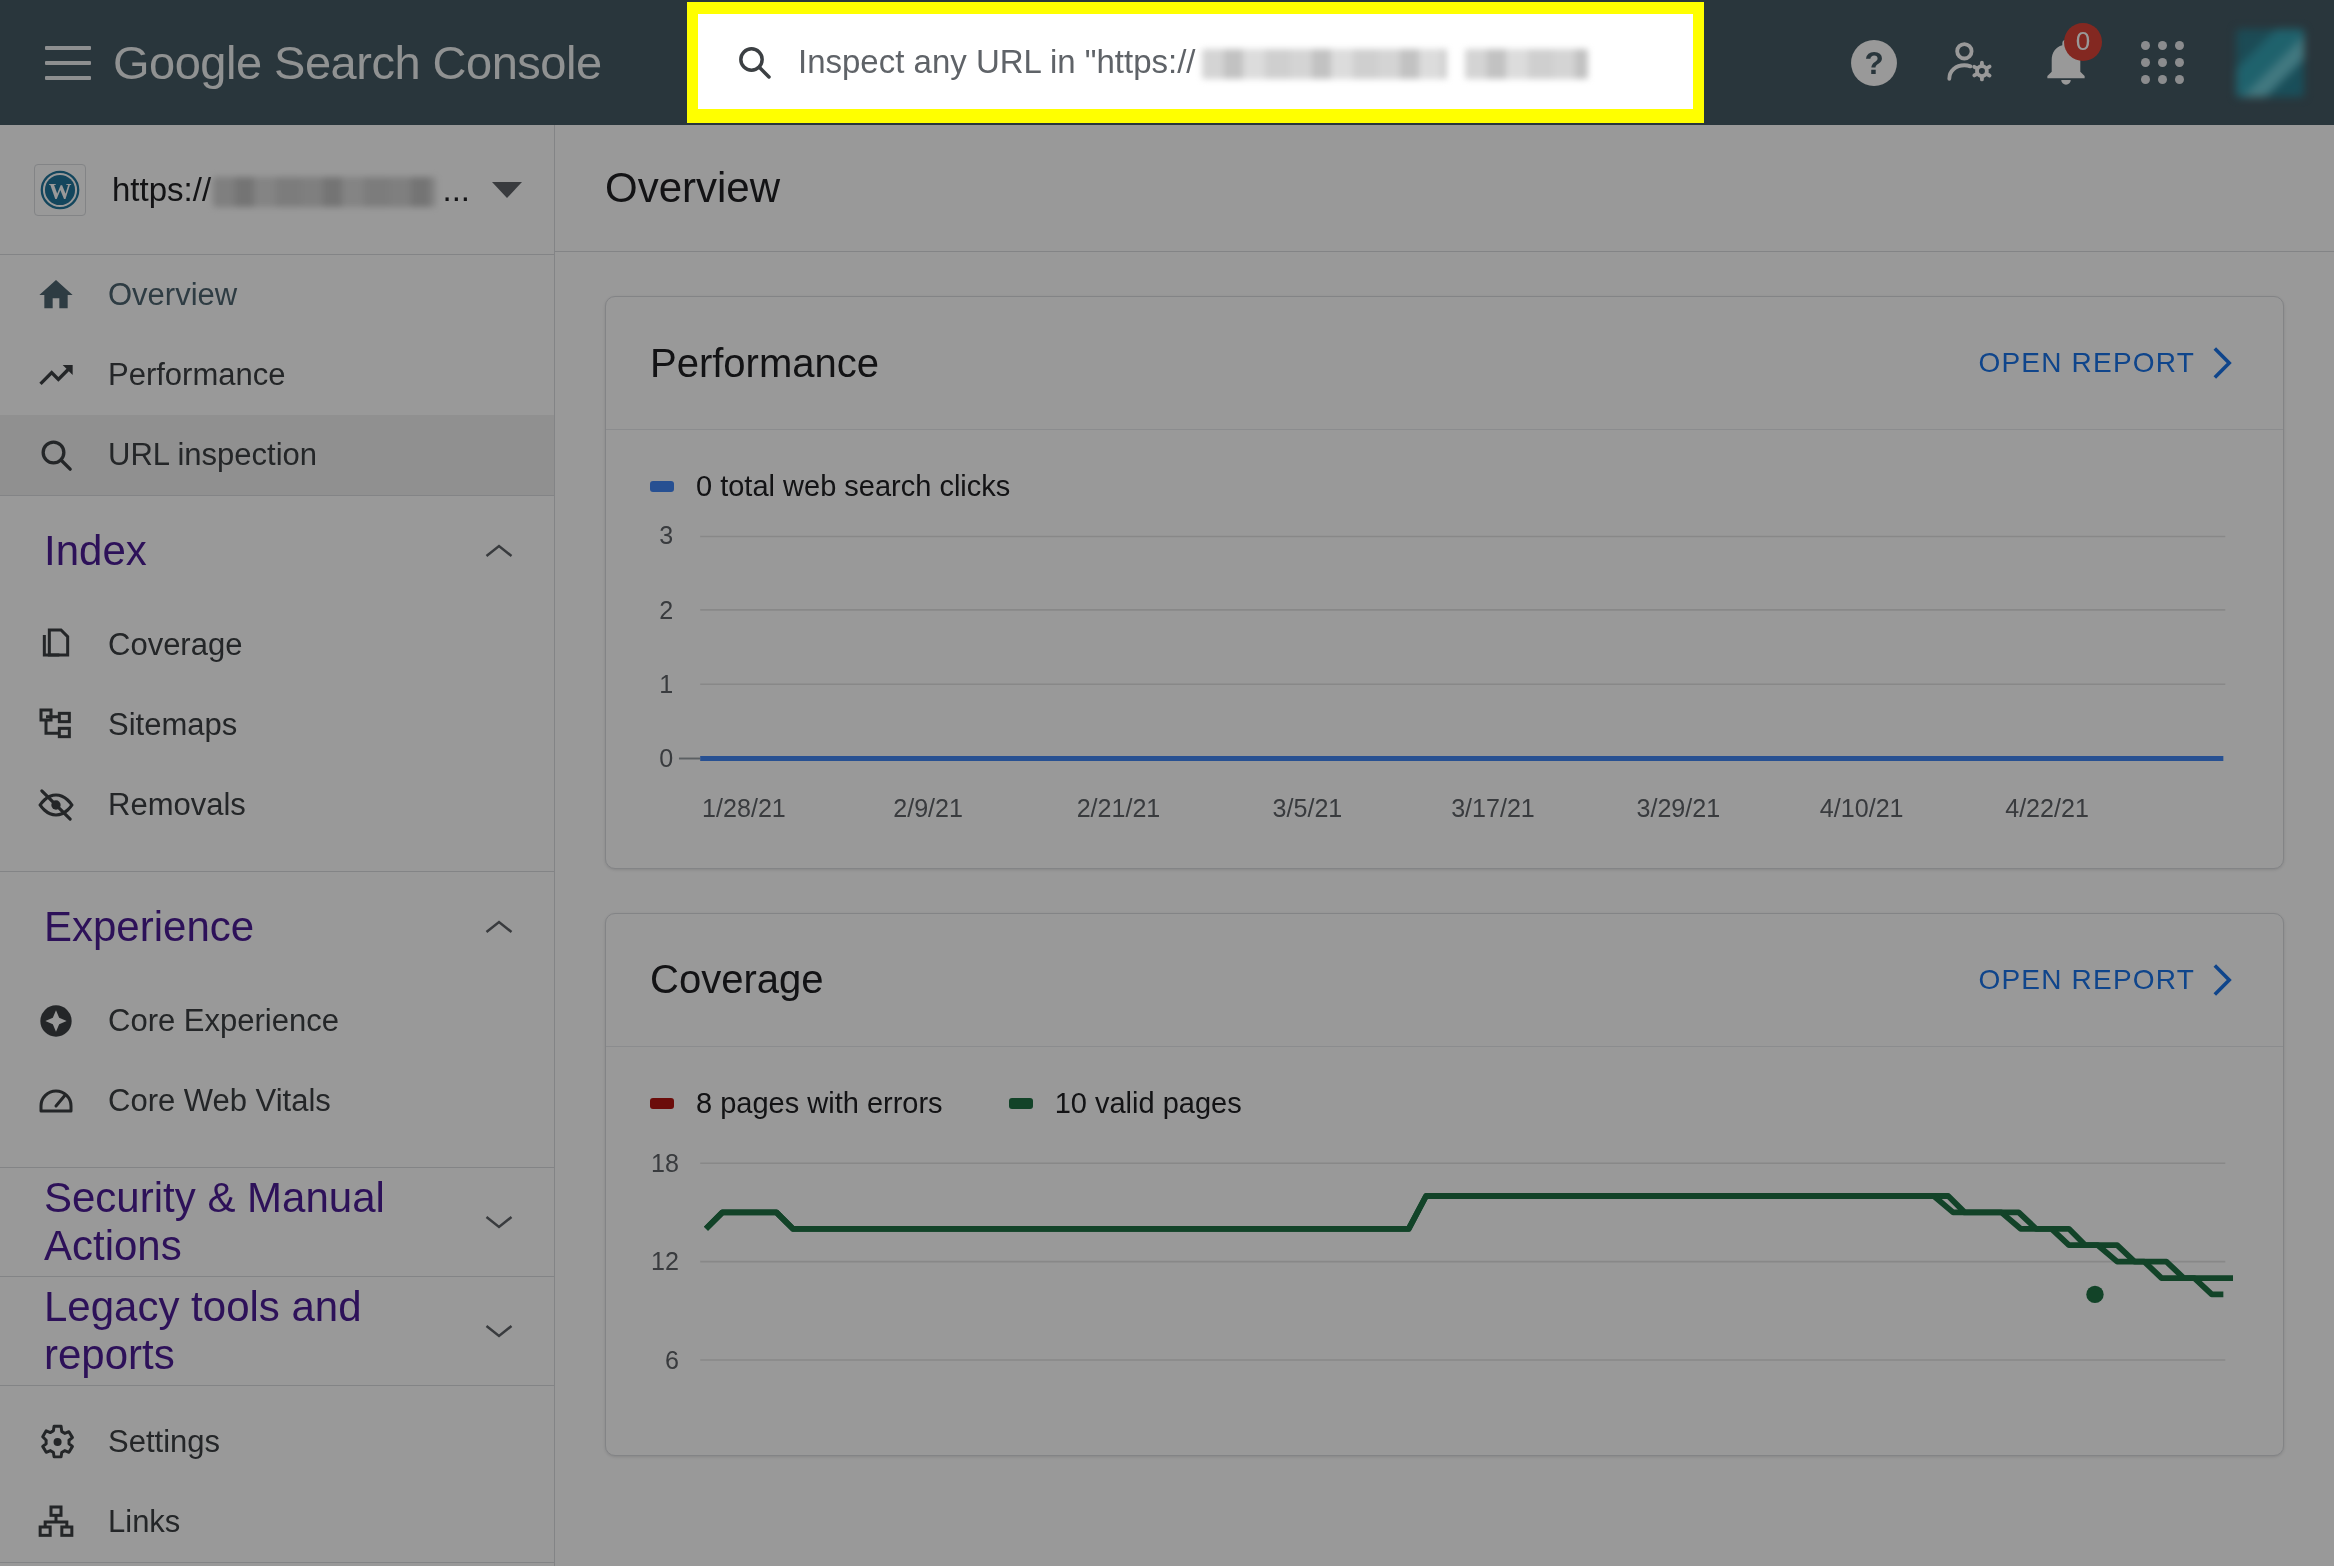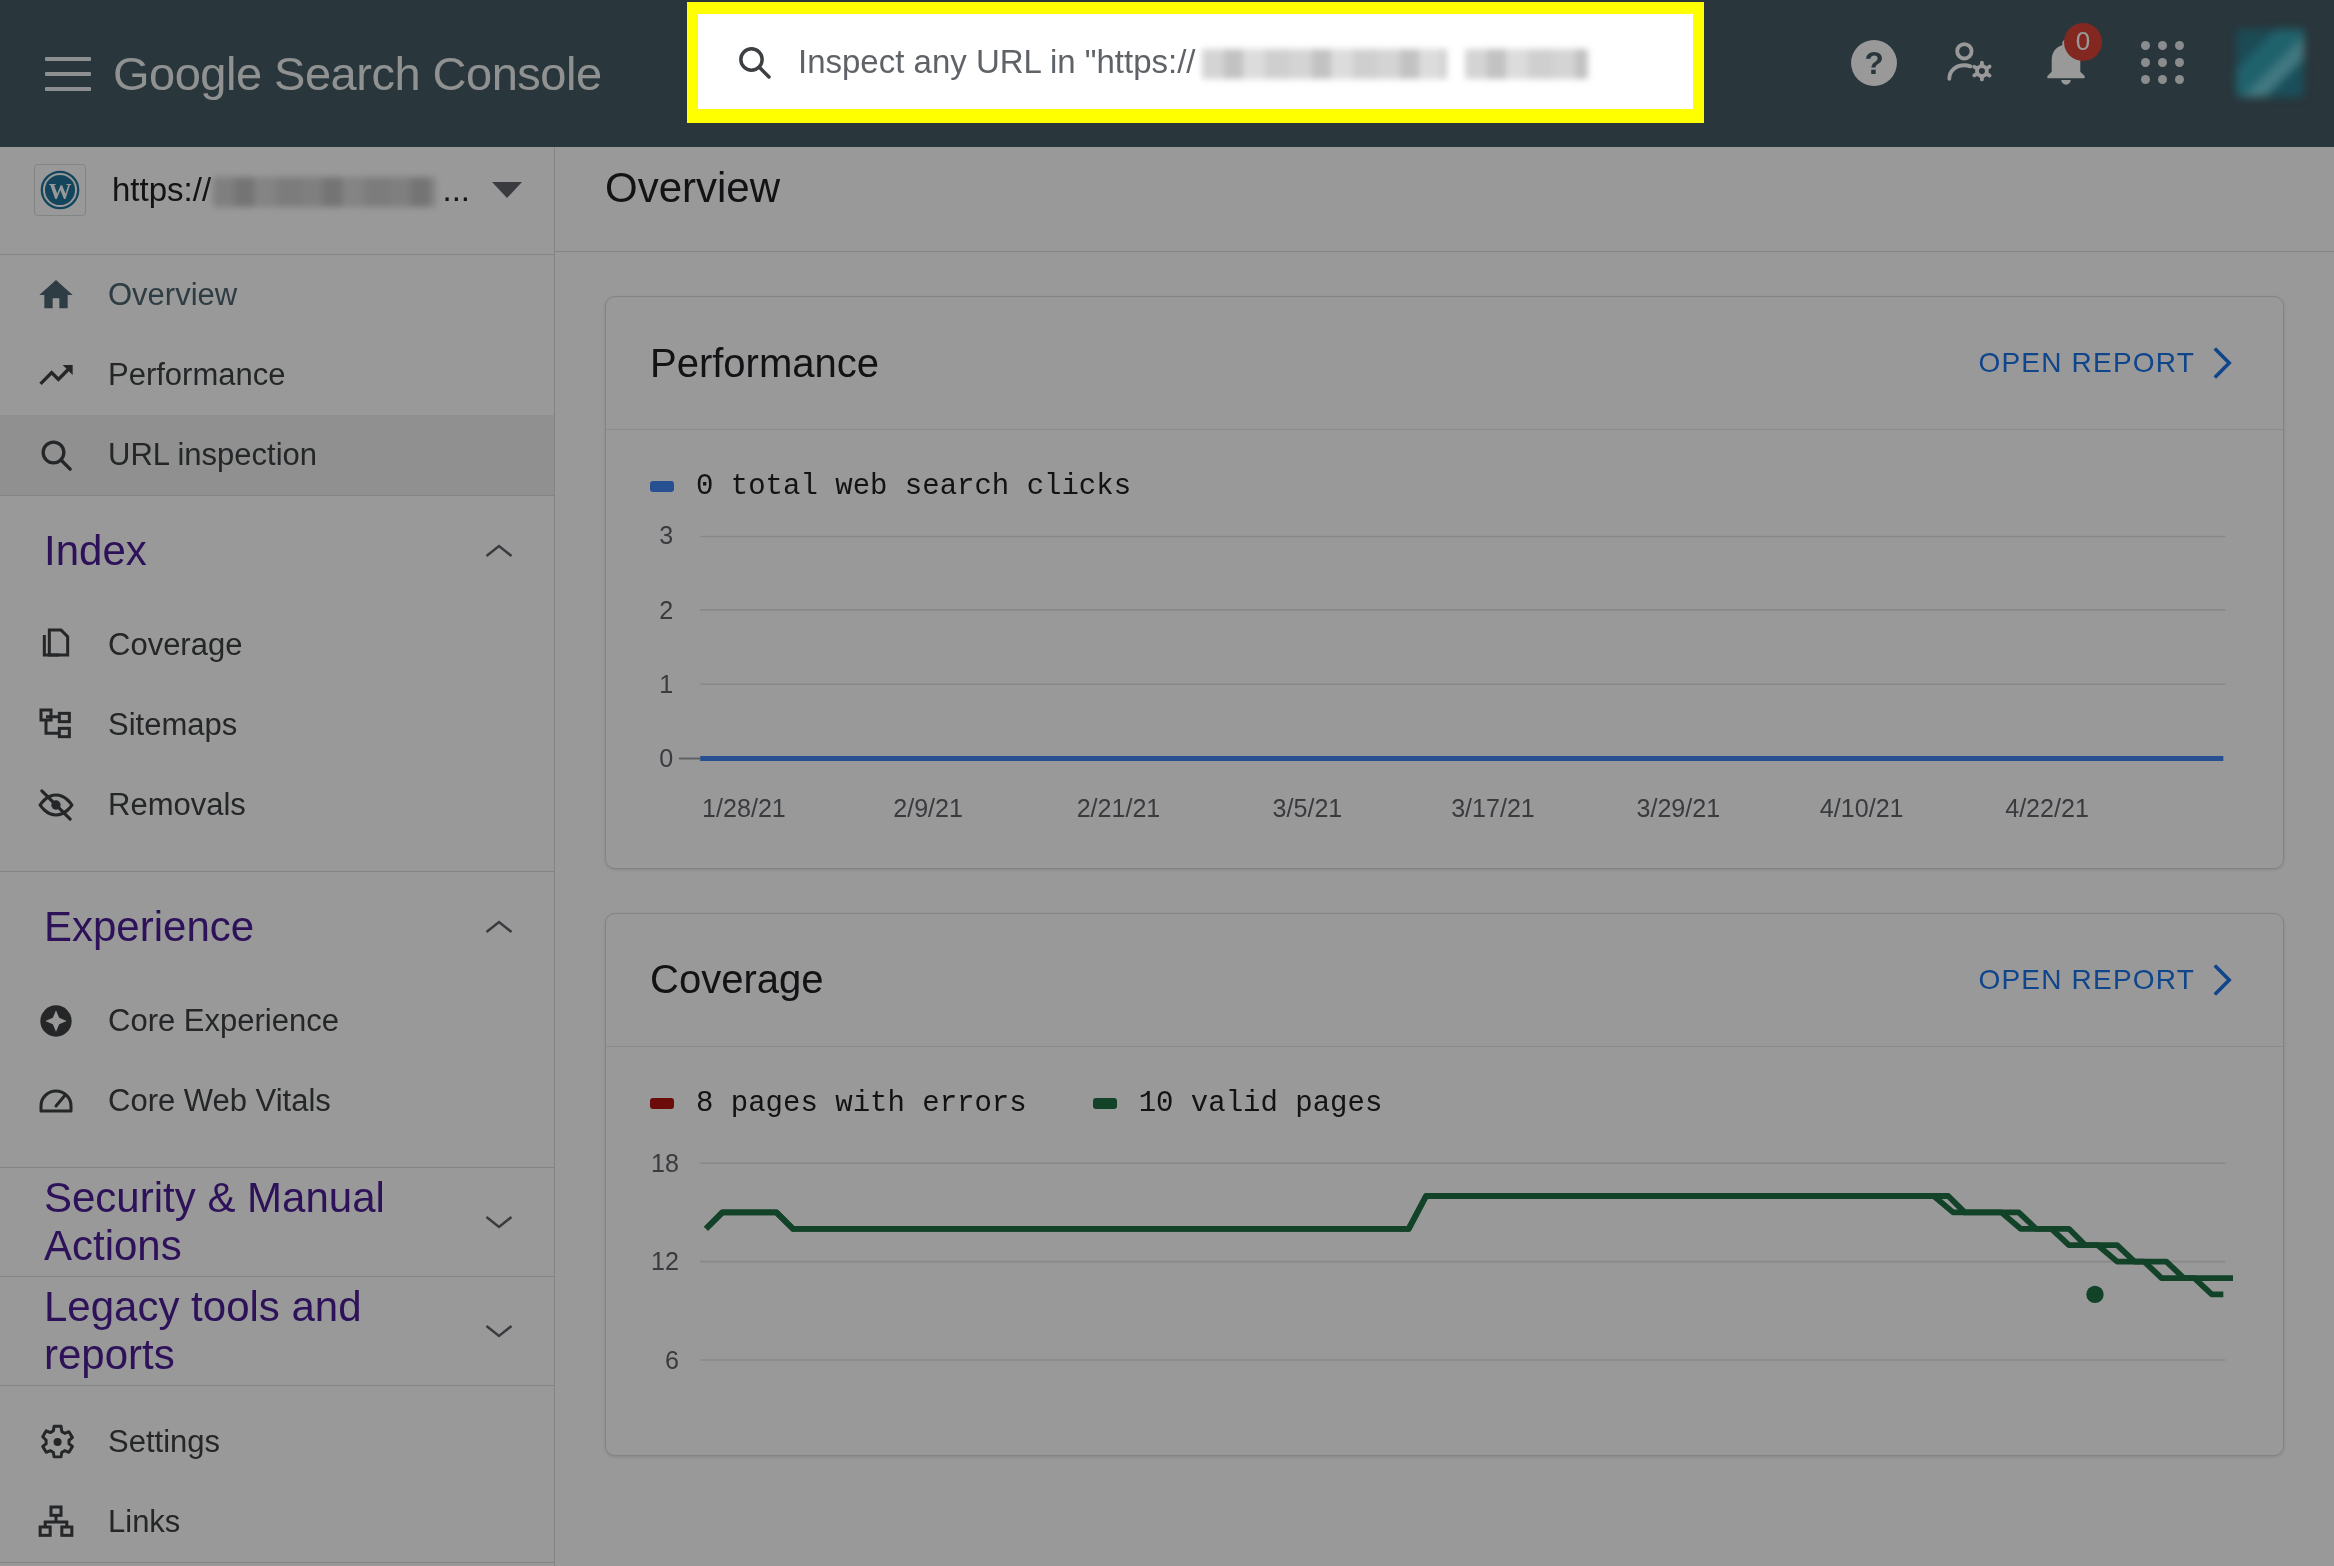--- a/index.html
+++ b/index.html
@@ -9,21 +9,21 @@
     font-family: "Liberation Sans", sans-serif;
     background: #ffffff;
   }
 
   
   .app { position: relative; width: 2334px; height: 1566px; }
 
   
   .topbar {
     position: absolute; top: 0; left: 0;
-    width: 2334px; height: 147px;
+    width: 2334px; height: 125px;
     background: #455a64;
     display: flex; align-items: center;
     z-index: 5;
   }
   .hamburger {
     width: 46px; height: 34px;
     margin-left: 45px; margin-right: 22px;
     display: flex; flex-direction: column; justify-content: space-between;
     cursor: pointer;
   }
@@ -166,21 +166,21 @@
   }
   .card-title { font-size: 40px; color: #202124; flex: 1 1 auto; }
   .open-report {
     display: flex; align-items: center; gap: 16px;
     color: #1a73e8; font-size: 28px; letter-spacing: 1.2px;
     cursor: pointer; white-space: nowrap;
   }
   .chev { width: 22px; height: 36px; }
 
   .card-body { padding: 40px 50px 26px 44px; }
-  .legend { display: flex; align-items: center; gap: 66px; margin-bottom: 20px; font-family: Liberation Mono, monospace; }
+  .legend { display: flex; align-items: center; gap: 66px; margin-bottom: 20px; }
   .legend-item { display: flex; align-items: center; gap: 22px; font-size: 29px; color: #202124; cursor: pointer; }
   .swatch { width: 24px; height: 11px; border-radius: 3px; flex: 0 0 auto; }
 
   .chart-wrap { position: relative; width: 100%; }
   .chart-svg { display: block; width: 100%; }
 
   
   .veil {
     position: absolute; inset: 0;
     background: rgba(0,0,0,0.40);

